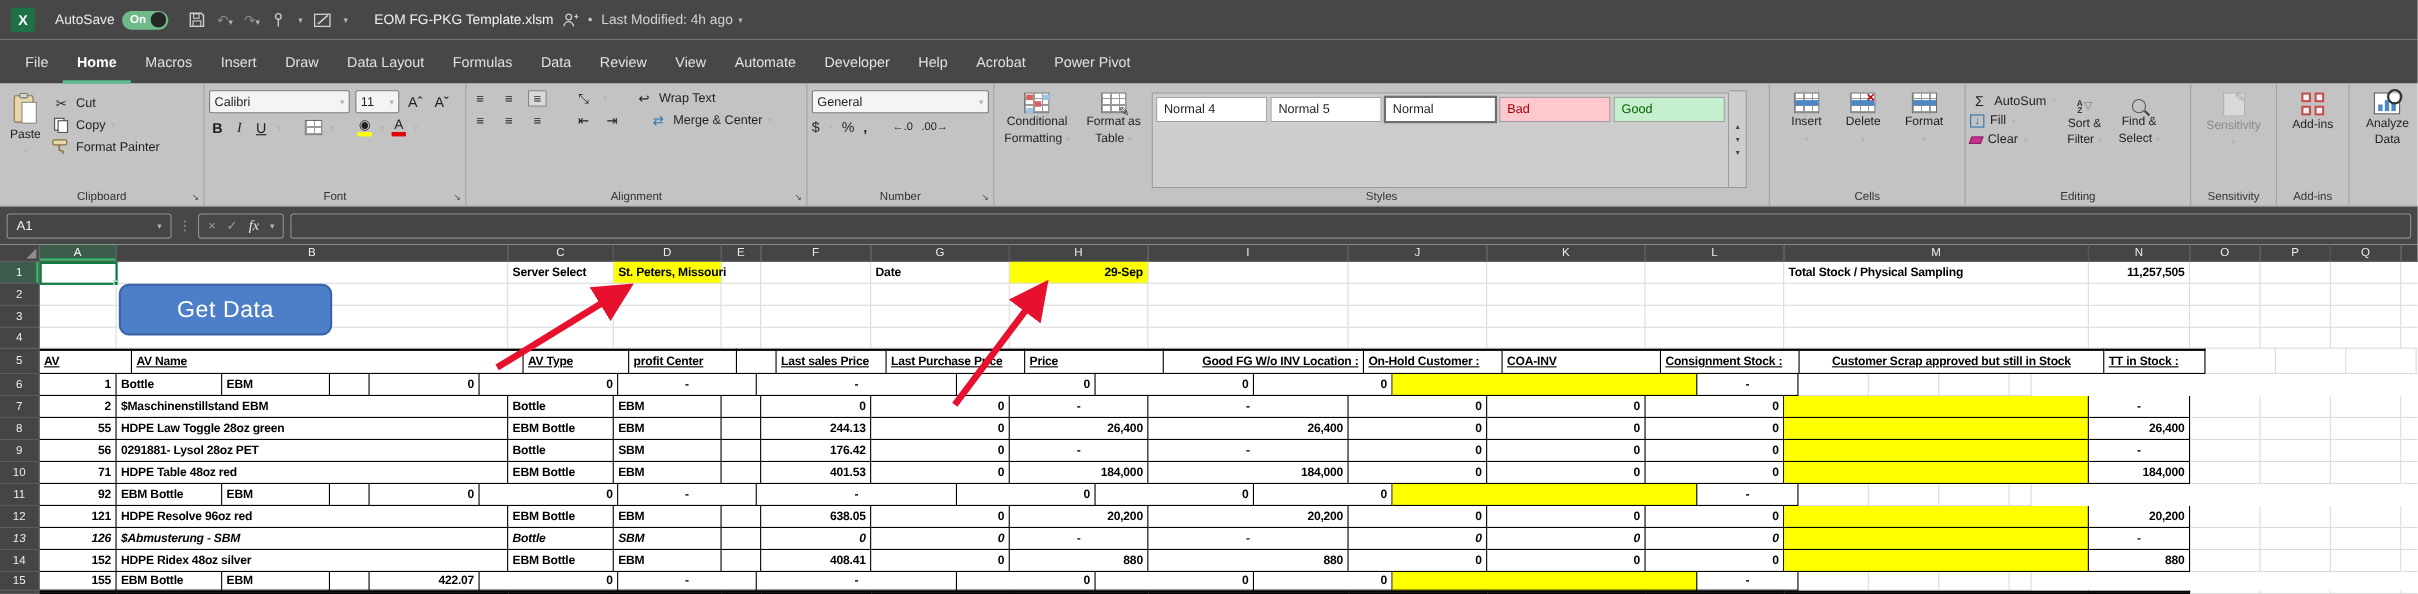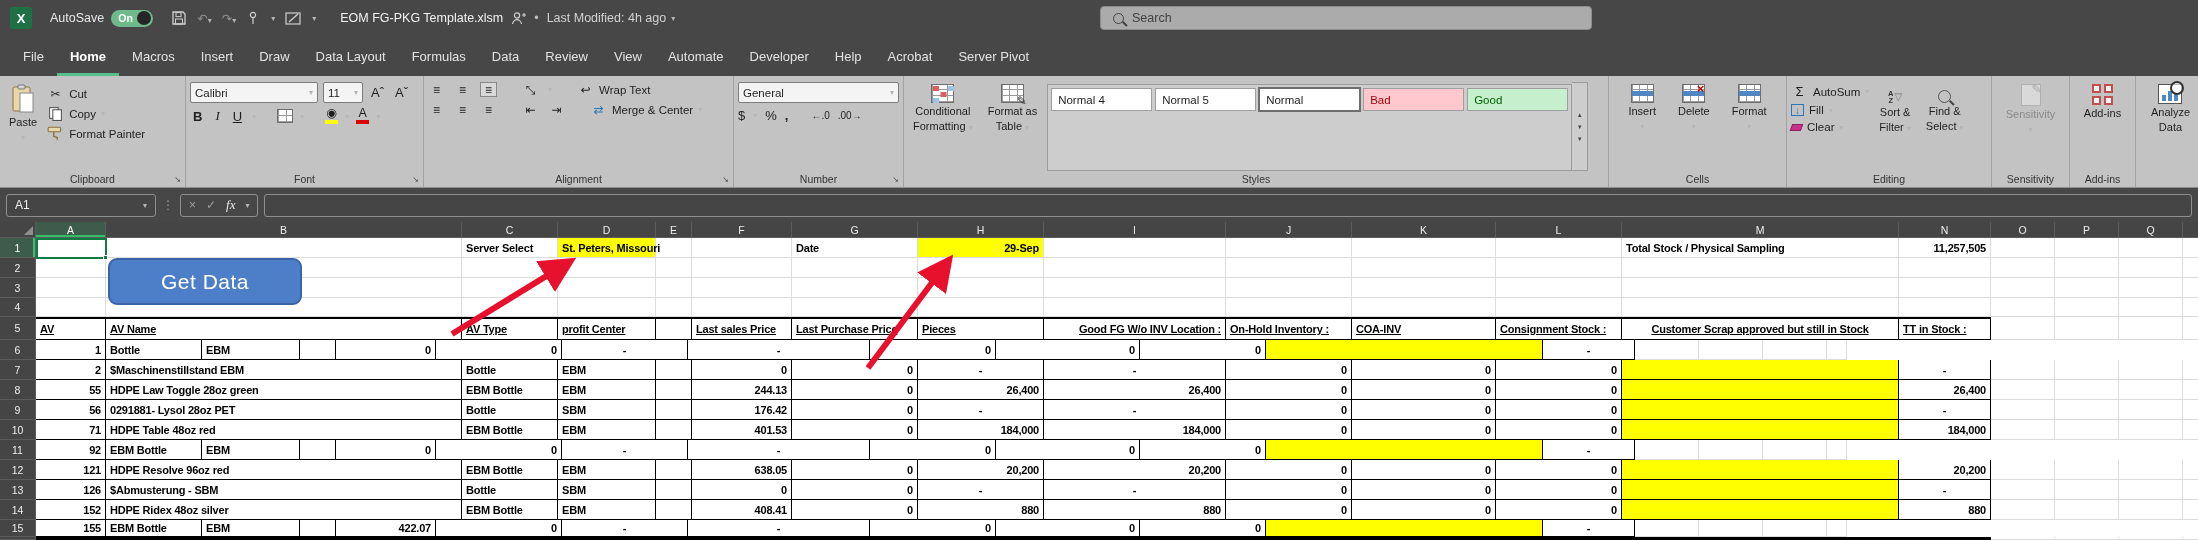--- a/index.html
+++ b/index.html
@@ -163,42 +163,38 @@
       <circle cx="6" cy="4.5" r="2.6" fill="none" stroke="#cfcfcf" stroke-width="1.2"></circle>
       <path d="M1.5 13c.6-3 3-4.4 4.5-4.4S10 10 10.5 13" fill="none" stroke="#cfcfcf" stroke-width="1.2"></path>
       <path d="M11 4h4M13 2v4" stroke="#cfcfcf" stroke-width="1.1"></path>
     </svg>
     <span class="dot-sep">•</span>
     <span class="modified">
       <span>Last Modified: 4h ago</span>
         <span class="chev">▾</span>
     </span>
   </div>
-  <div class="searchbox">
-    <span class="mag"></span>
-    <span>Search</span>
-  </div>
 </div>
 
 <div class="tabrow" id="tabbar">
     <div class="tab">File</div>
     <div class="tab active">Home</div>
     <div class="tab">Macros</div>
     <div class="tab">Insert</div>
     <div class="tab">Draw</div>
     <div class="tab">Data Layout</div>
     <div class="tab">Formulas</div>
     <div class="tab">Data</div>
     <div class="tab">Review</div>
     <div class="tab">View</div>
     <div class="tab">Automate</div>
     <div class="tab">Developer</div>
     <div class="tab">Help</div>
     <div class="tab">Acrobat</div>
-    <div class="tab">Server Pivot</div>
+    <div class="tab">Power Pivot</div>
   </div>
 
 <div class="ribbon">
 
   <div class="group" style="width:186px">
     <div class="gbody">
       <div class="bigbtn">
         <svg width="26" height="30" viewBox="0 0 26 30">
           <rect x="3" y="3" width="17" height="24" rx="1.5" fill="#E8D7A9" stroke="#8a7340"></rect>
           <rect x="8" y="1" width="7" height="4" rx="1" fill="#d6d6d6" stroke="#777"></rect>
@@ -577,47 +573,47 @@
         <div class="cell " style="width: 126px;"></div>
         <div class="cell " style="width: 277px;"></div>
         <div class="cell " style="width: 92px;"></div>
         <div class="cell " style="width: 64px;"></div>
         <div class="cell " style="width: 64px;"></div>
         <div class="cell " style="width: 64px;"></div>
         <div class="cell " style="width: 20px;"></div>
       </div>
       <div class="row" style="height: 23px;">
         <div class="rh">5</div>
-        <div class="cell tb tt2 hdr" style="width: 70px;">
+        <div class="cell tb tt2 hdr" style="width: 84px;">
           <span style="font-weight: bold;">AV</span>
         </div>
         <div class="cell tb tt2 hdr" style="width: 356px;">
           <span style="font-weight: bold;">AV Name</span>
         </div>
         <div class="cell tb tt2 hdr" style="width: 96px;">
           <span style="font-weight: bold;">AV Type</span>
         </div>
         <div class="cell tb tt2 hdr" style="width: 98px;">
           <span style="font-weight: bold;">profit Center</span>
         </div>
         <div class="cell tb tt2 hdr" style="width: 36px;"></div>
         <div class="cell tb tt2 hdr" style="width: 100px;">
           <span style="font-weight: bold;">Last sales Price</span>
         </div>
         <div class="cell tb tt2 hdr" style="width: 126px;">
           <span style="font-weight: bold;">Last Purchase Price</span>
         </div>
         <div class="cell tb tt2 hdr" style="width: 126px;">
-          <span style="font-weight: bold;">Pieces</span>
+          <span style="font-weight: bold;">Price</span>
         </div>
         <div class="cell tb tt2 hdr right" style="width: 182px;">
           <span style="font-weight: bold;">Good FG W/o INV Location :</span>
         </div>
         <div class="cell tb tt2 hdr" style="width: 126px;">
-          <span style="font-weight: bold;">On-Hold Inventory :</span>
+          <span style="font-weight: bold;">On-Hold Customer :</span>
         </div>
         <div class="cell tb tt2 hdr" style="width: 144px;">
           <span style="font-weight: bold;">COA-INV</span>
         </div>
         <div class="cell tb tt2 hdr" style="width: 126px;">
           <span style="font-weight: bold;">Consignment Stock :</span>
         </div>
         <div class="cell tb tt2 hdr center" style="width: 277px;">
           <span style="font-weight: bold;">Customer Scrap approved but still in Stock</span>
         </div>
@@ -767,21 +763,21 @@
         <div class="cell tb right" style="width: 126px;">0</div>
         <div class="cell tb right" style="width: 144px;">0</div>
         <div class="cell tb right" style="width: 126px;">0</div>
         <div class="cell tb yellow" style="width: 277px;"></div>
         <div class="cell tb right" style="width: 92px;">20,200</div>
         <div class="cell " style="width: 64px;"></div>
         <div class="cell " style="width: 64px;"></div>
         <div class="cell " style="width: 64px;"></div>
         <div class="cell " style="width: 20px;"></div>
       </div>
-      <div class="row" style="height: 20px;">
+      <div class="row" style="height: 20px; font-style: italic;">
         <div class="rh">13</div>
         <div class="cell tb right" style="width: 70px;">126</div>
         <div class="cell tb" style="width: 356px;">$Abmusterung - SBM</div>
         <div class="cell tb" style="width: 96px;">Bottle</div>
         <div class="cell tb" style="width: 98px;">SBM</div>
         <div class="cell tb" style="width: 36px;"></div>
         <div class="cell tb right" style="width: 100px;">0</div>
         <div class="cell tb right" style="width: 126px;">0</div>
         <div class="cell tb center" style="width: 126px;">-</div>
         <div class="cell tb center" style="width: 182px;">-</div>

